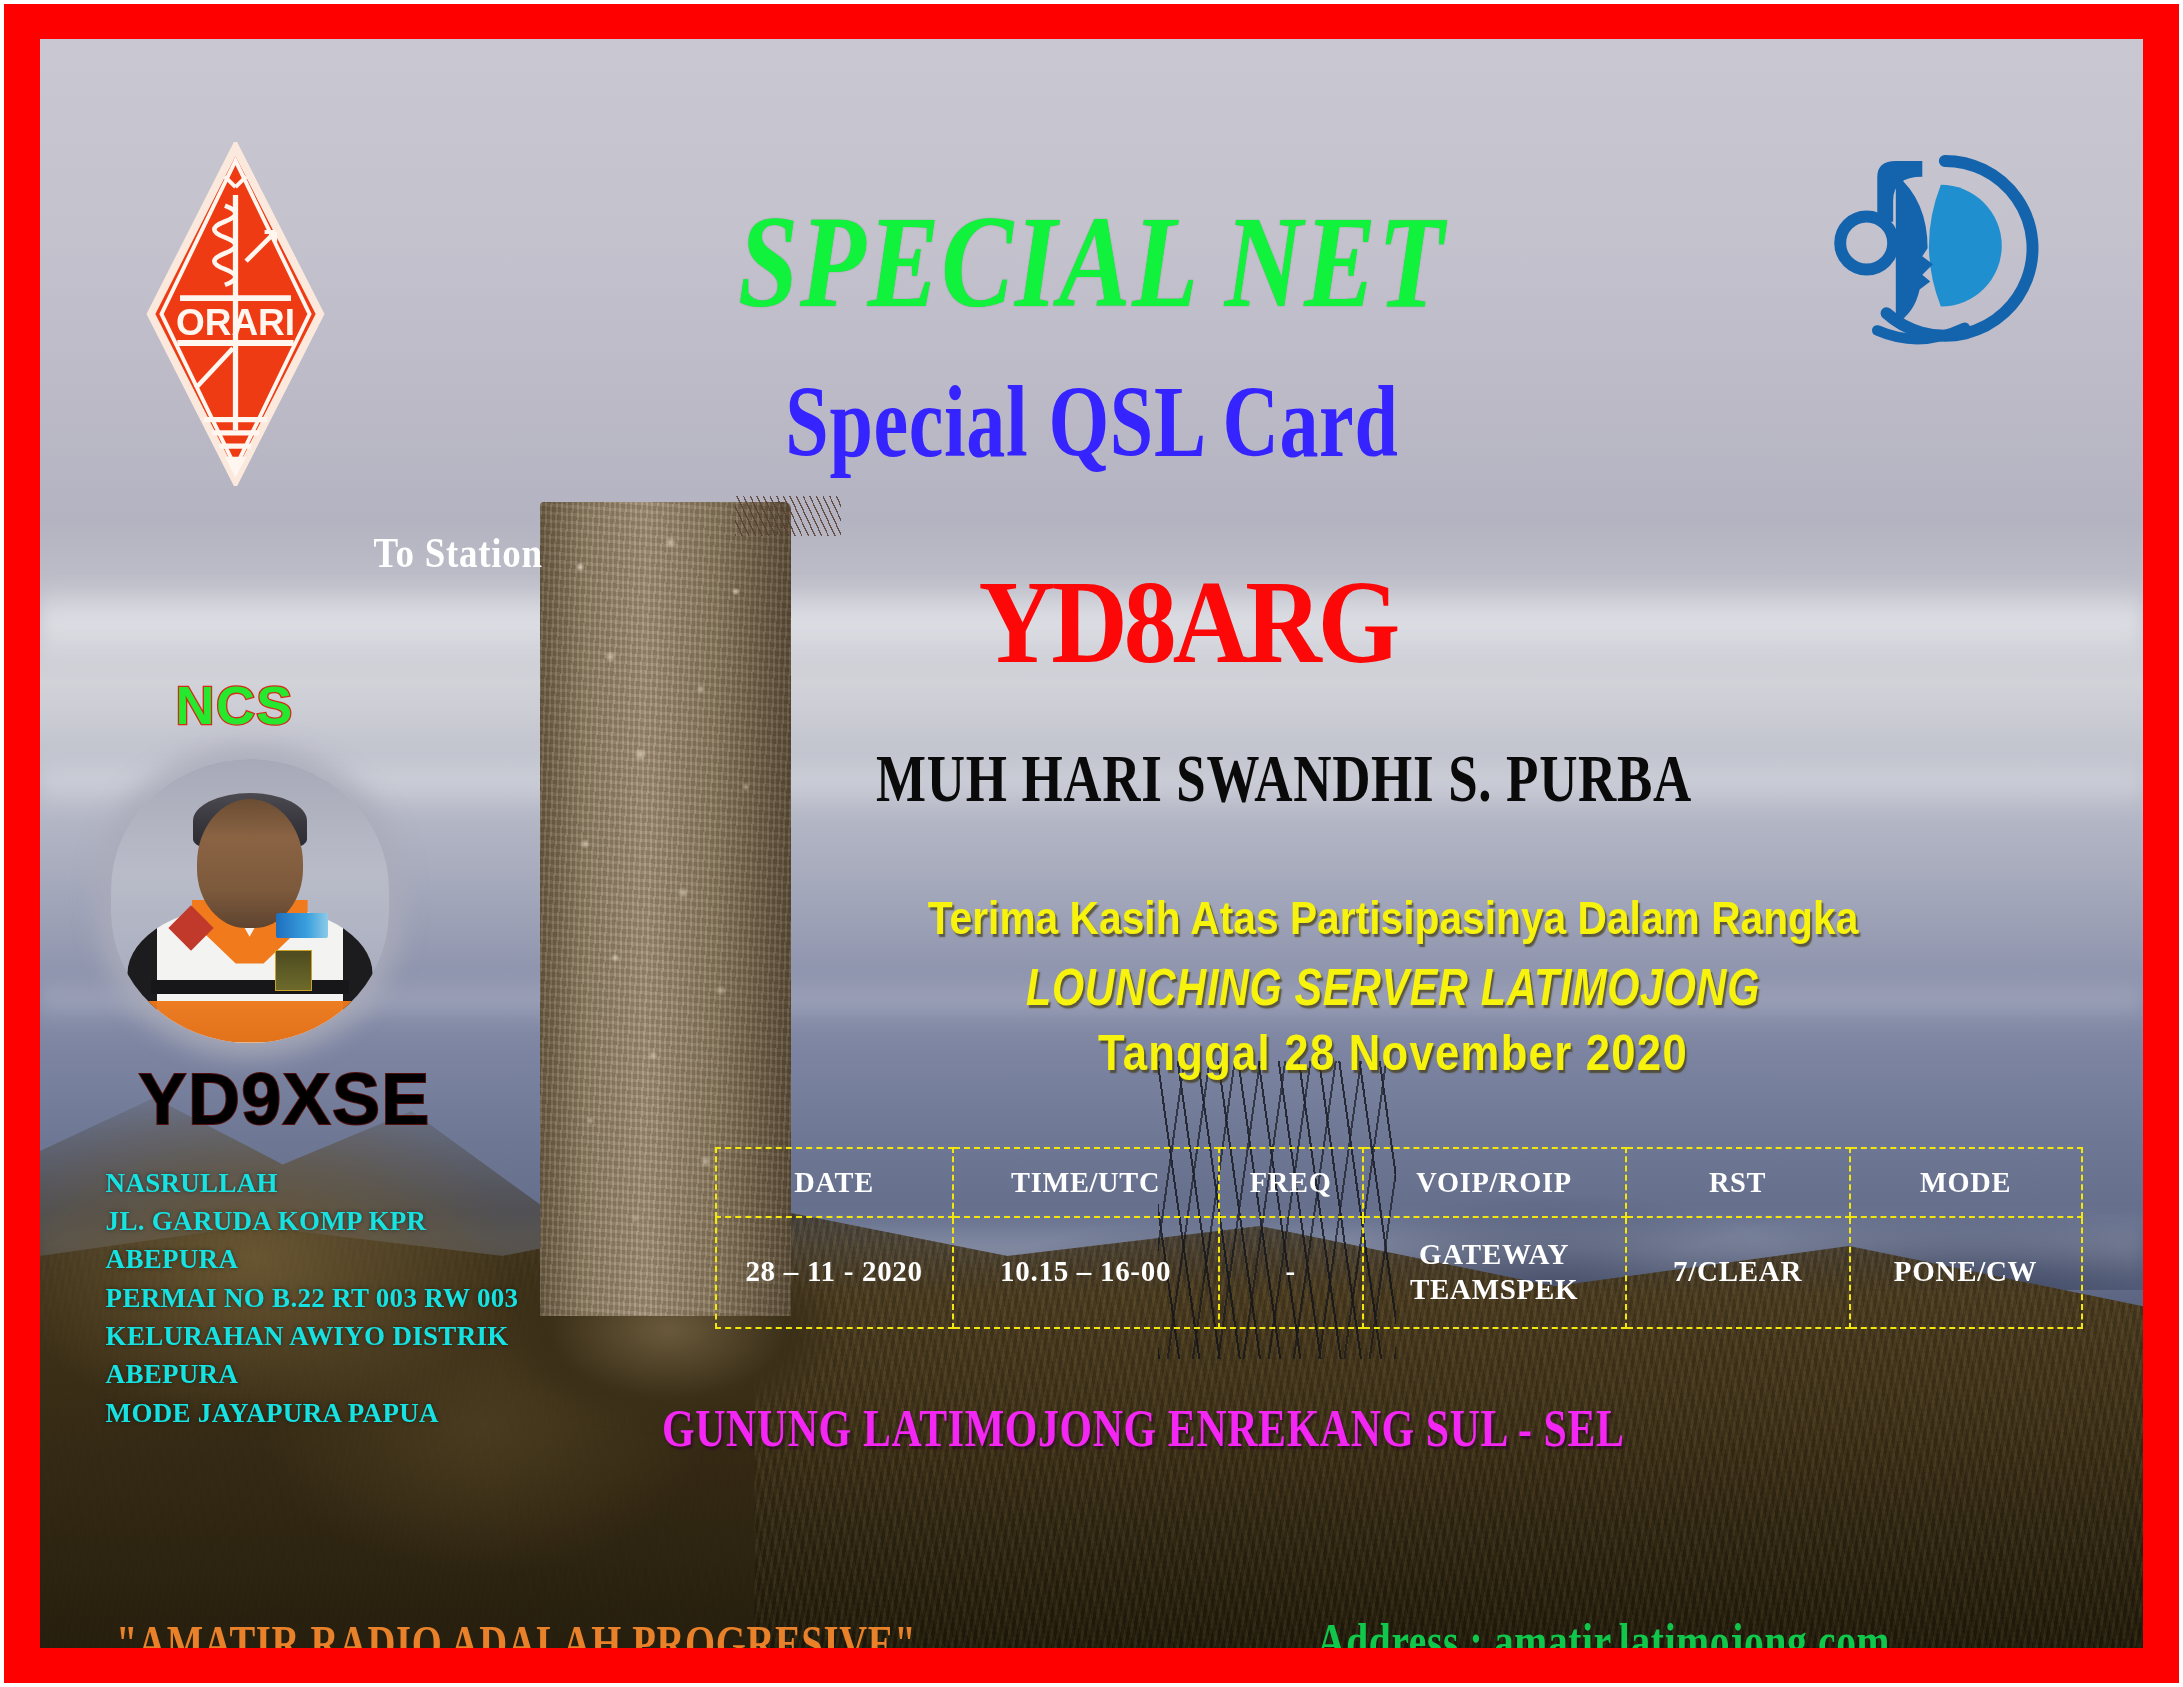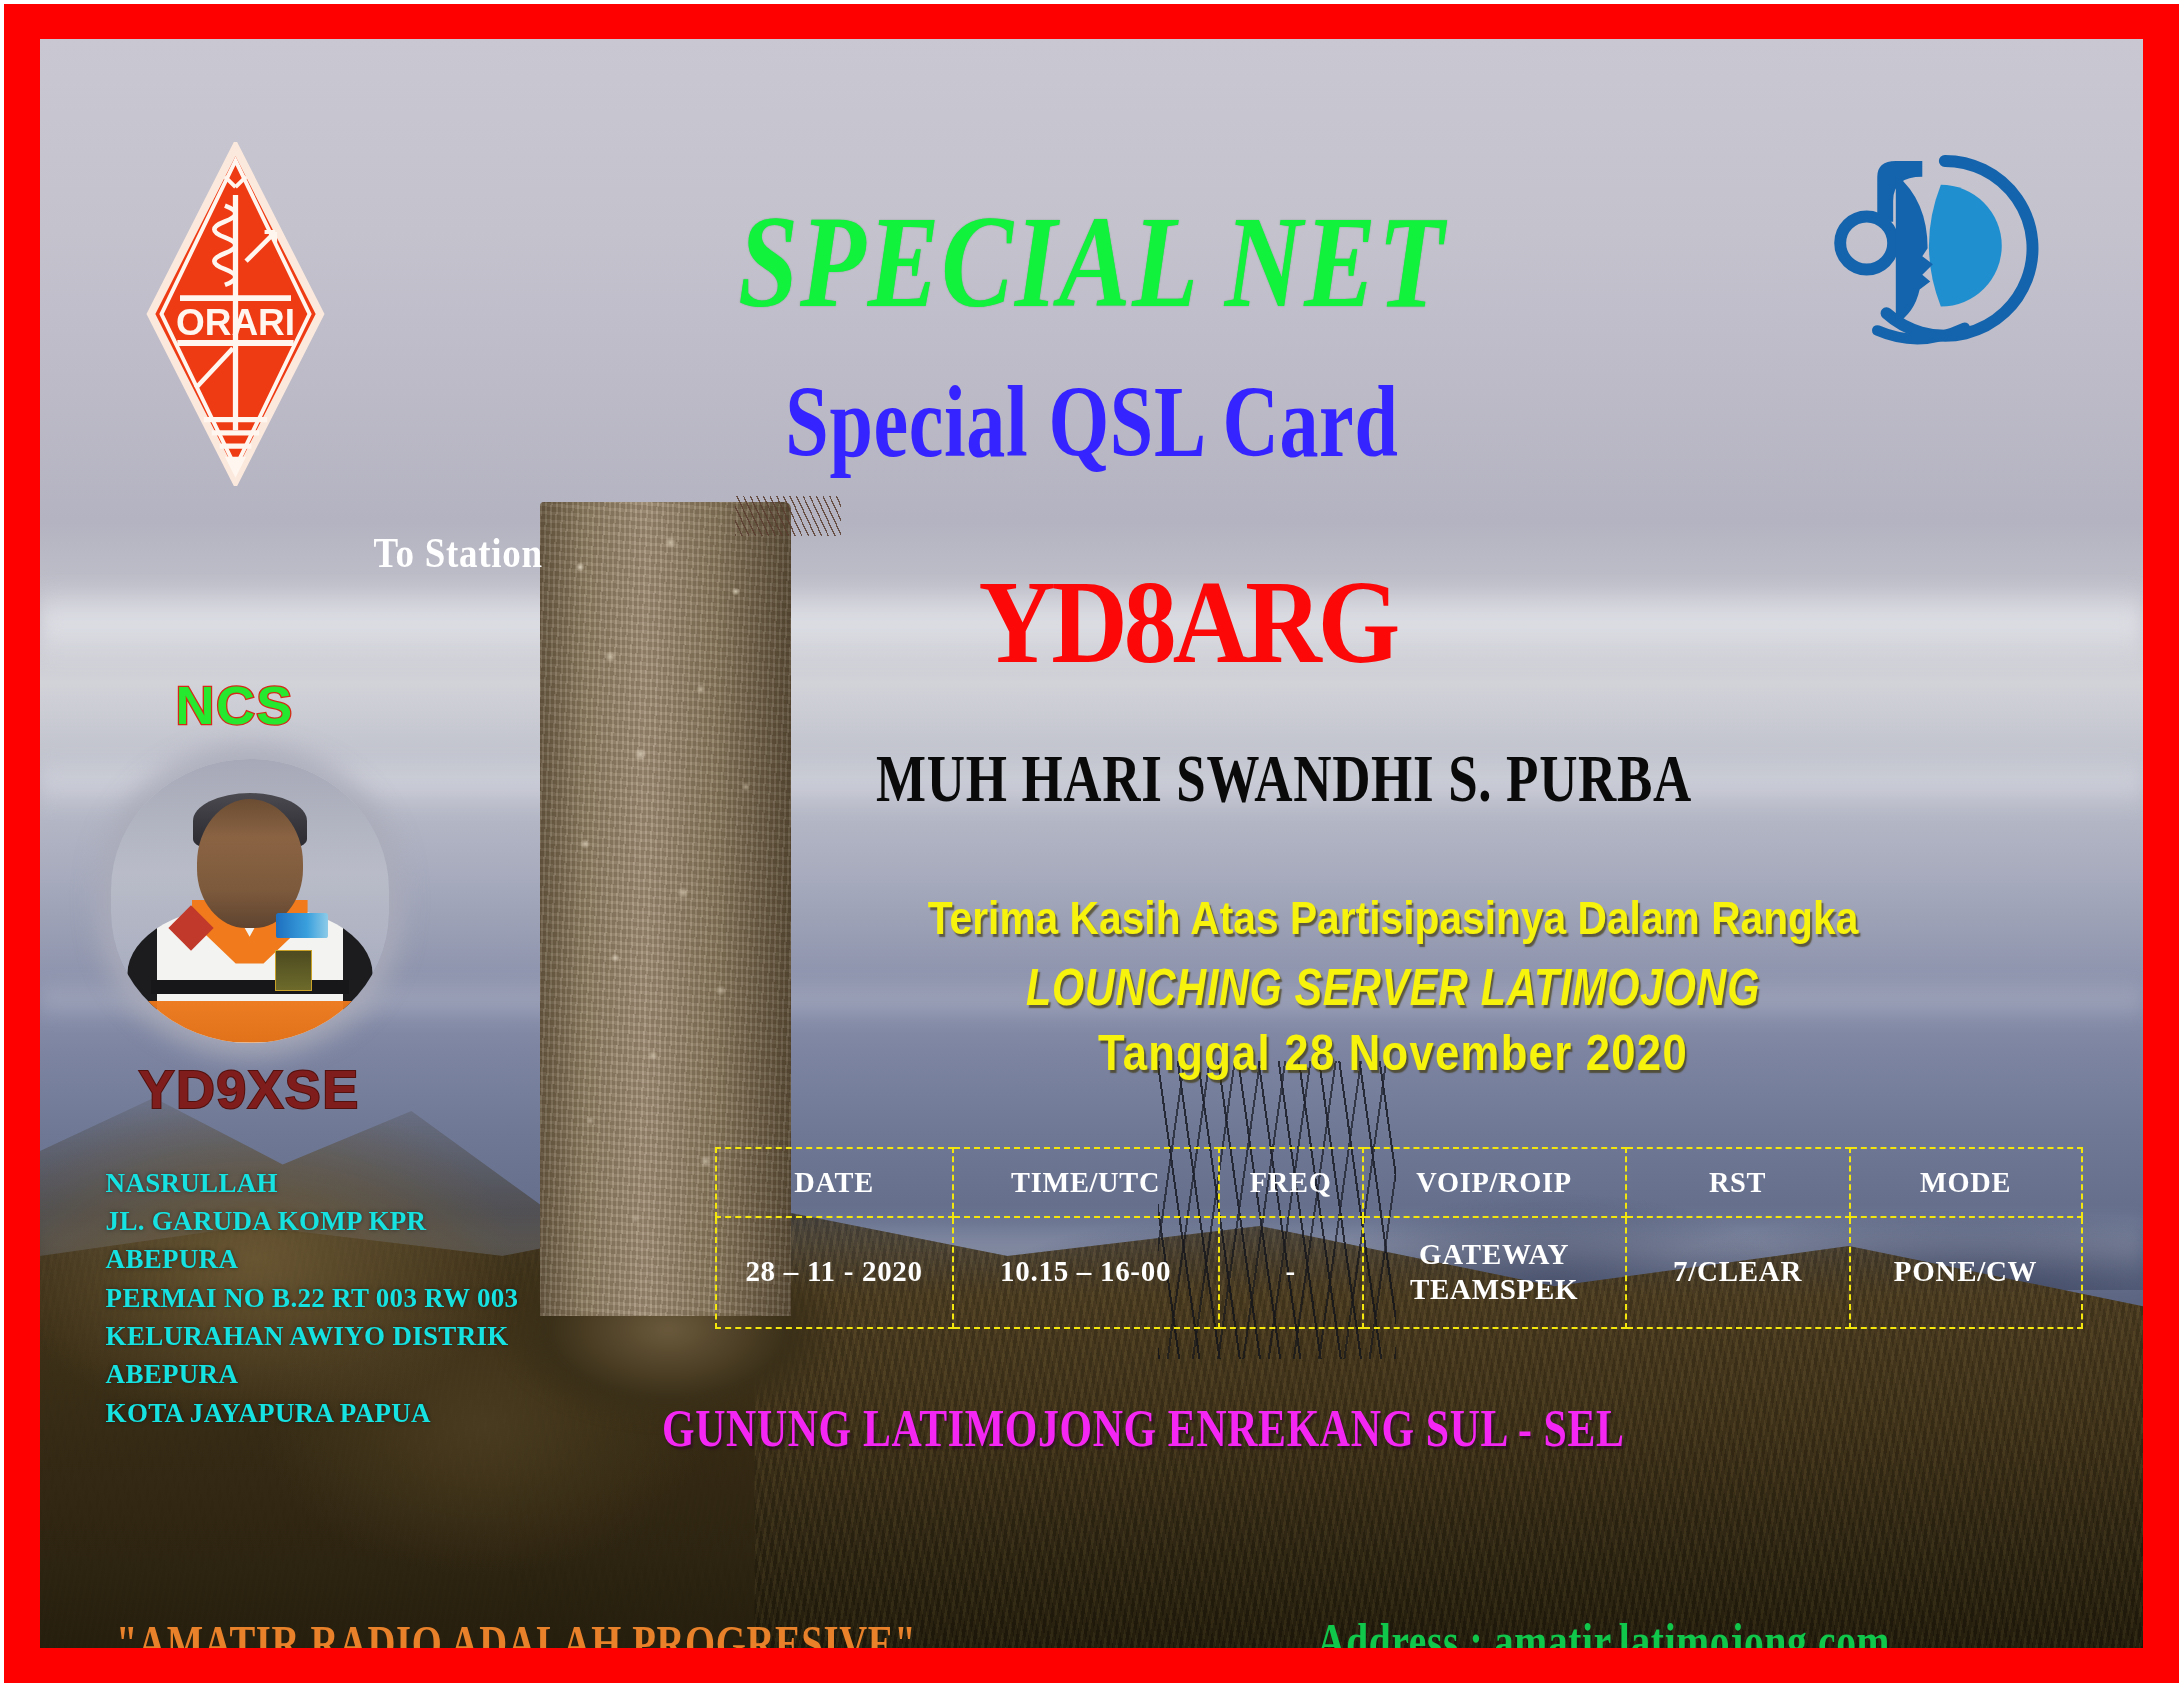--- a/index.html
+++ b/index.html
@@ -264,22 +264,22 @@
   }
   .ph-idcard{
     position:absolute; right:77px; bottom:52px; width:37px; height:41px;
     background:linear-gradient(to bottom, #4d4b20 0%, #6d6a2b 100%);
     border:1.3px solid #c9a227;
   }
 
   .callsign-left{
     position:absolute; left:99px; top:1019px;
     font-family:"Liberation Sans", sans-serif;
-    font-size:54px; font-weight:700;
-    color:#7f1d1d;
+    font-size:72px; font-weight:700;
+    color:#000000;
     letter-spacing:1.3px;
     -webkit-text-stroke:2px #53100c;
     paint-order:stroke fill;
   }
 
   .addr-block{
     position:absolute; left:66px; top:1125px;
     font-family:Liberation Serif, serif;
     font-size:27px; font-weight:700;
     color:#16e2e2;
@@ -478,21 +478,21 @@
 
       <div class="callsign-left">YD9XSE</div>
 
       <div class="addr-block">
         <div>NASRULLAH</div>
         <div>JL. GARUDA KOMP KPR</div>
         <div>ABEPURA</div>
         <div>PERMAI NO B.22 RT 003 RW 003</div>
         <div>KELURAHAN AWIYO DISTRIK</div>
         <div>ABEPURA</div>
-        <div>KOTA JAYAPURA PAPUA</div>
+        <div>MODE JAYAPURA PAPUA</div>
       </div>
 
       <div class="callsign-main">YD8ARG</div>
       <div class="op-name">MUH HARI SWANDHI S. PURBA</div>
 
       <div class="thanks-l1">Terima Kasih Atas Partisipasinya Dalam Rangka</div>
       <div class="thanks-l2">LOUNCHING SERVER LATIMOJONG</div>
       <div class="thanks-l3">Tanggal  28  November  2020</div>
 
       <table class="qso-table">

